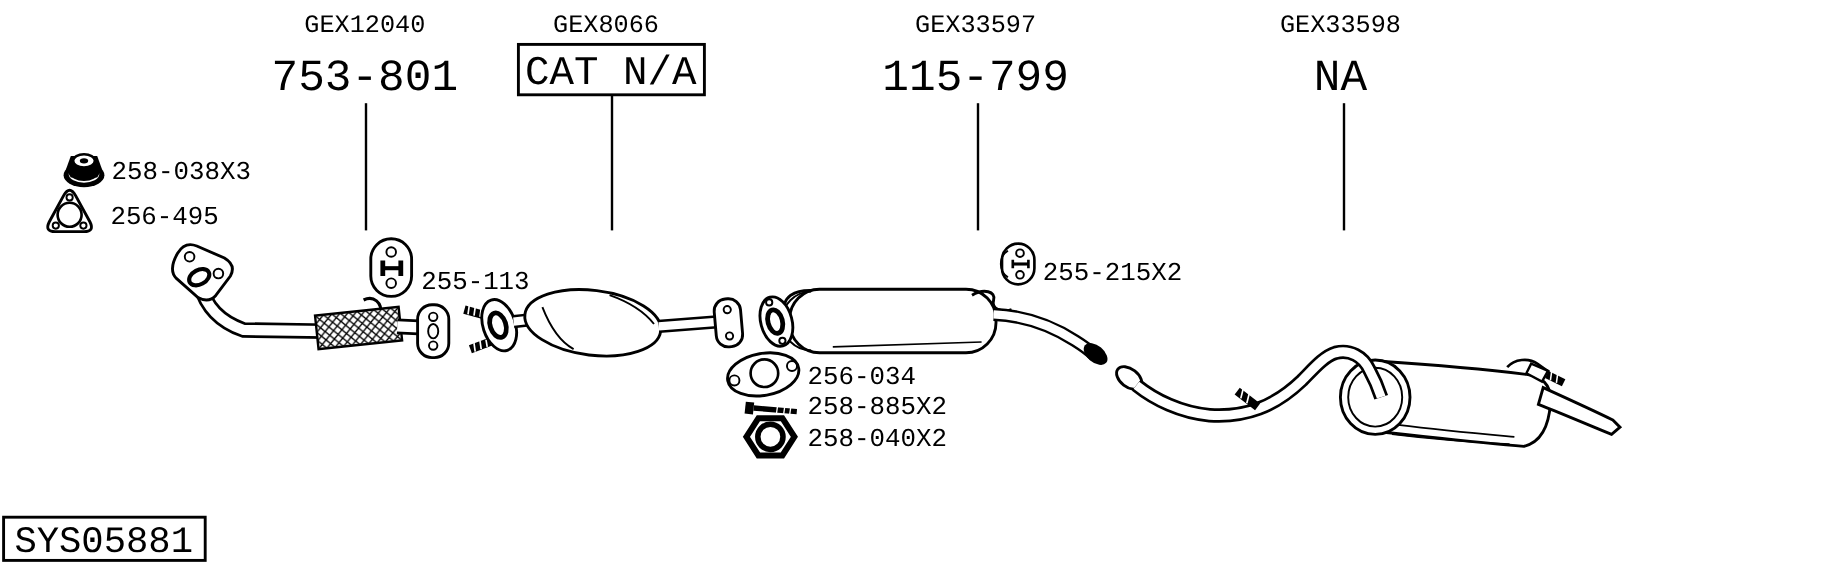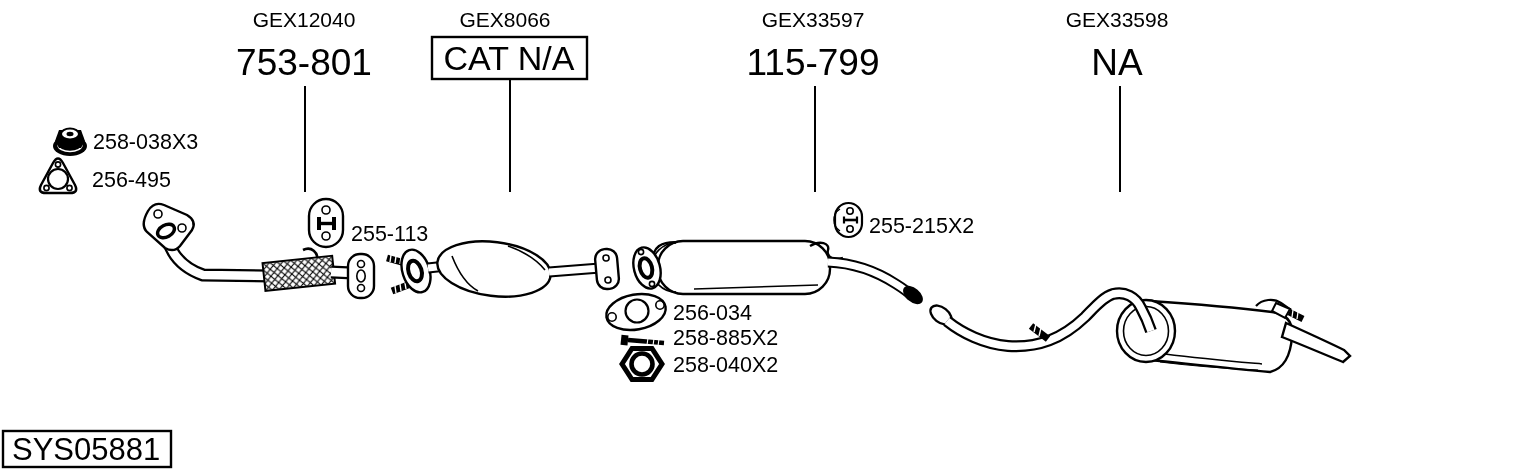--- a/index.html
+++ b/index.html
@@ -1,20 +1,20 @@
 <!DOCTYPE html>
 <html><head>
 <meta charset="utf-8">
 <style>
   html,body{margin:0;padding:0;background:#ffffff;}
   .stage{
     position:relative;
     width:1530px;height:474px;
     background:#ffffff;
-    font-family:Liberation Sans, sans-serif;
+    font-family:Liberation Mono, monospace;
     overflow:hidden;
   }
   svg{display:block;}
   text{fill:#000;}
   .ref-label{font-size:21px;}
   .part-label-big{font-size:37px;}
   .part-label-small{font-size:21.5px;}
   .sys-label{font-size:31px;}
   .outline{fill:#ffffff;stroke:#000;stroke-width:2.4;}
   .thin{fill:none;stroke:#000;stroke-width:1.6;}

